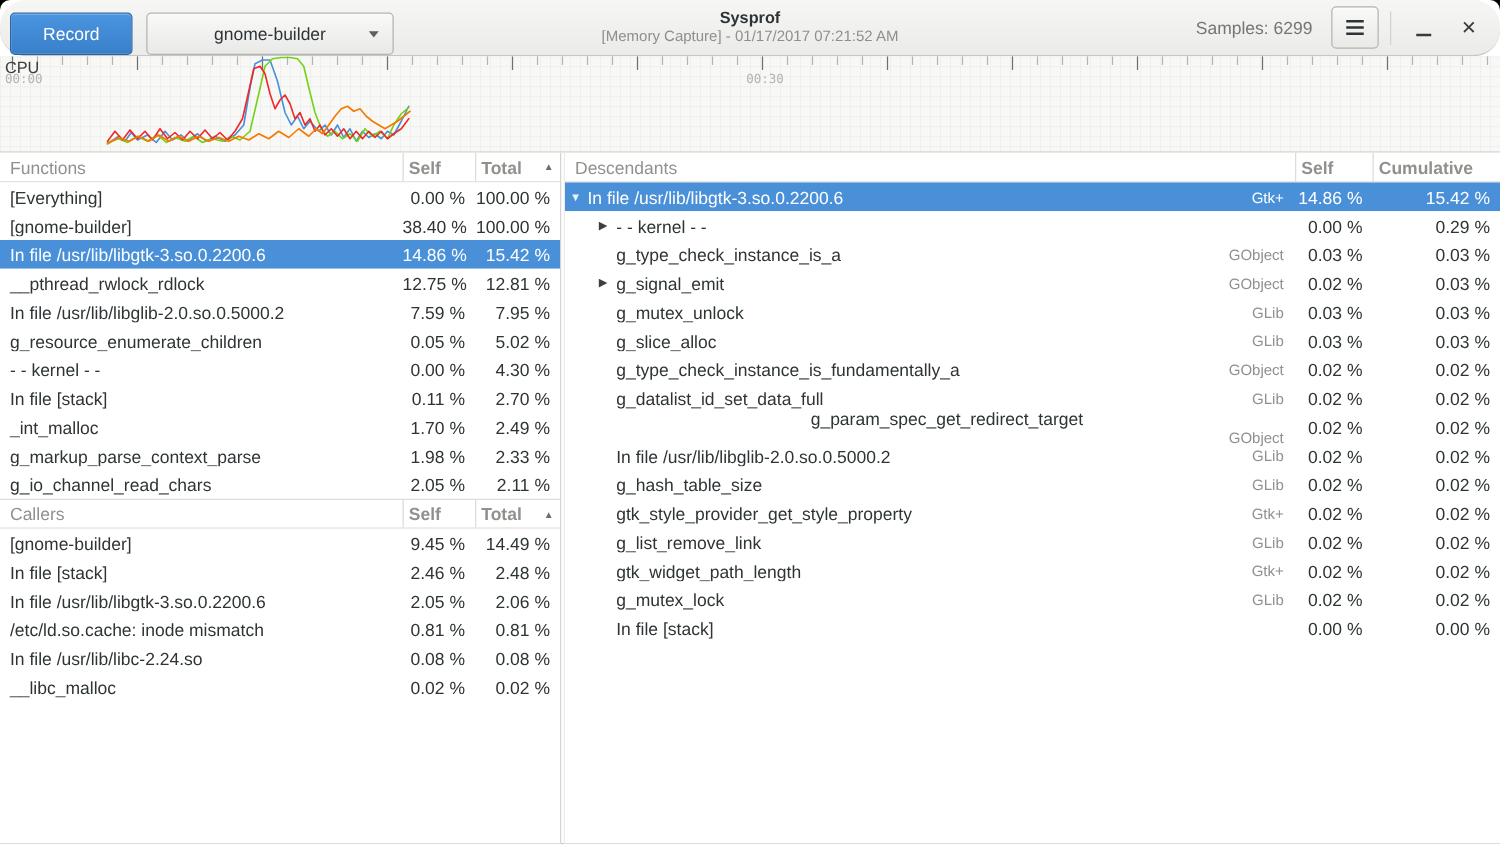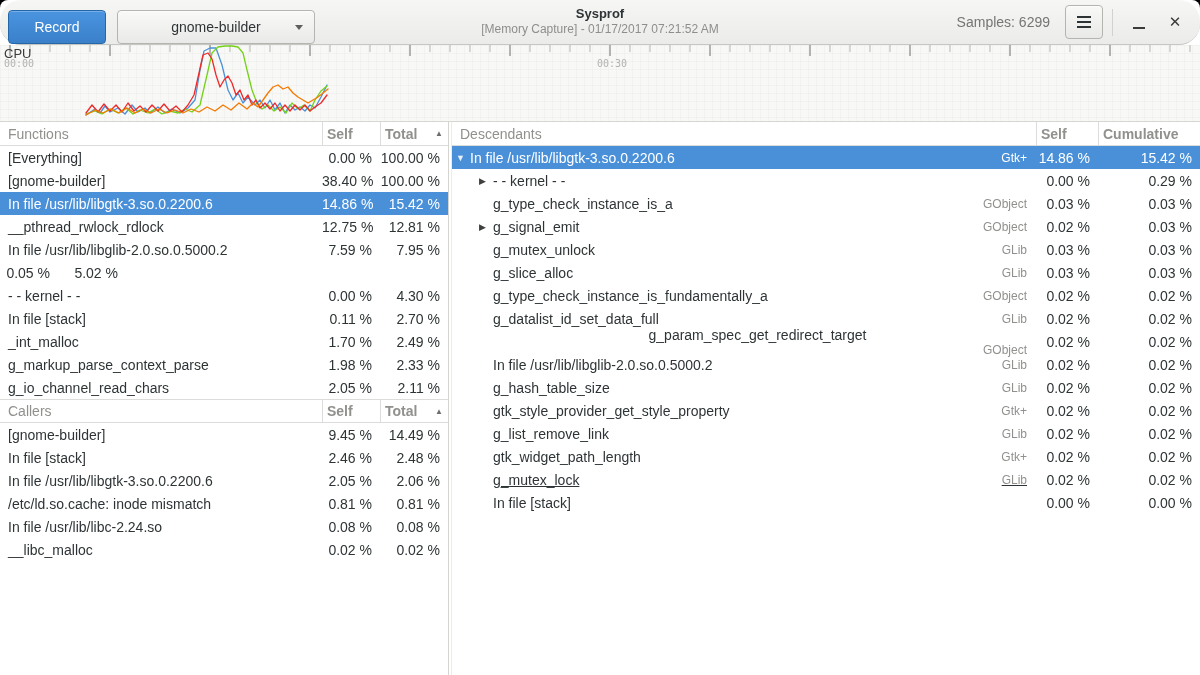--- a/index.html
+++ b/index.html
@@ -230,20 +230,21 @@
             <div class="cname">__pthread_rwlock_rdlock</div>
             <div class="cnum c-self">12.75 %</div>
             <div class="cnum c-total">12.81 %</div>
           </div>
           <div class="row">
             <div class="cname">In file /usr/lib/libglib-2.0.so.0.5000.2</div>
             <div class="cnum c-self">7.59 %</div>
             <div class="cnum c-total">7.95 %</div>
           </div>
           <div class="row">
+            <div class="cname">g_resource_enumerate_children</div>
             <div class="cnum c-self">0.05 %</div>
             <div class="cnum c-total">5.02 %</div>
           </div>
           <div class="row">
             <div class="cname">- - kernel - -</div>
             <div class="cnum c-self">0.00 %</div>
             <div class="cnum c-total">4.30 %</div>
           </div>
           <div class="row">
             <div class="cname">In file [stack]</div>
@@ -442,21 +443,21 @@
           <div class="row">
             <div class="dname" style="padding-left: 27px;">
               <span class="expander"></span>
               <span>gtk_widget_path_length</span>
               <span class="category">Gtk+</span>
             </div>
             <div class="cnum c-self-d">0.02 %</div>
             <div class="cnum c-cum">0.02 %</div>
           </div>
           <div class="row">
-            <div class="dname" style="padding-left: 27px; text-decoration: underline;">
+            <div class="dname" style="padding-left: 27px;">
               <span class="expander"></span>
               <span>g_mutex_lock</span>
               <span class="category">GLib</span>
             </div>
             <div class="cnum c-self-d">0.02 %</div>
             <div class="cnum c-cum">0.02 %</div>
           </div>
           <div class="row">
             <div class="dname" style="padding-left: 27px;">
               <span class="expander"></span>

